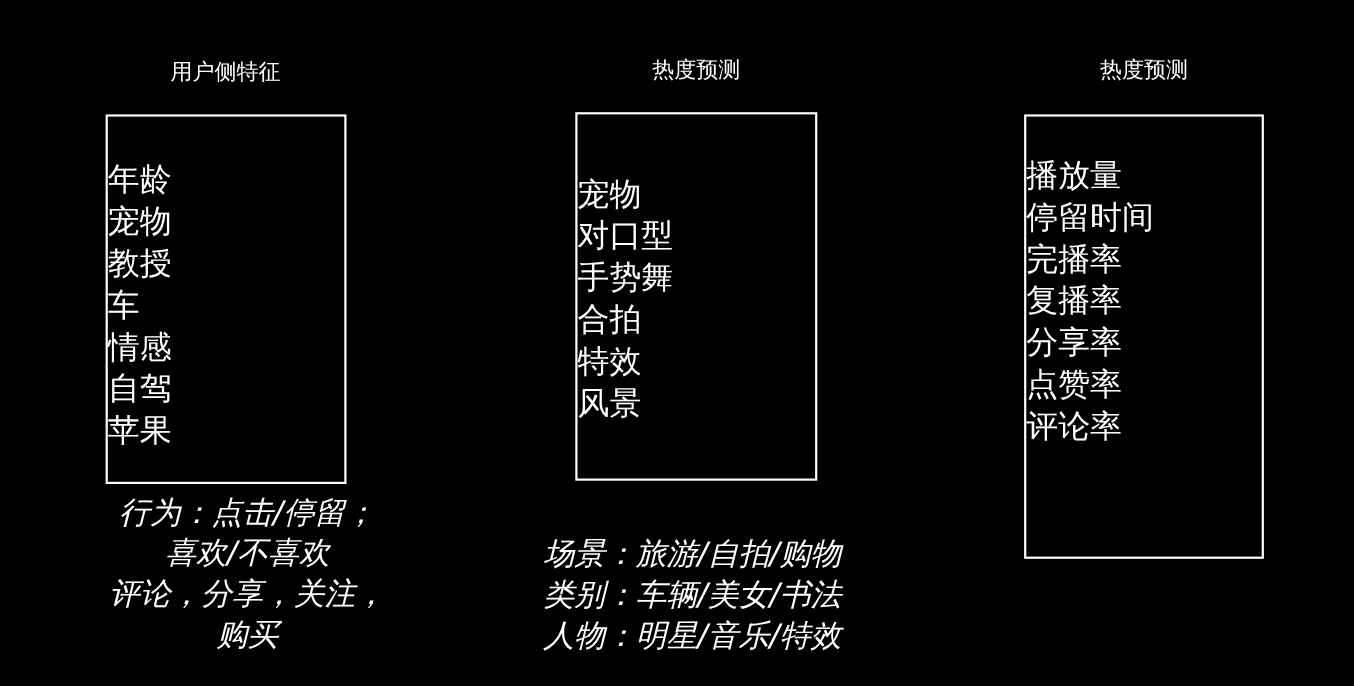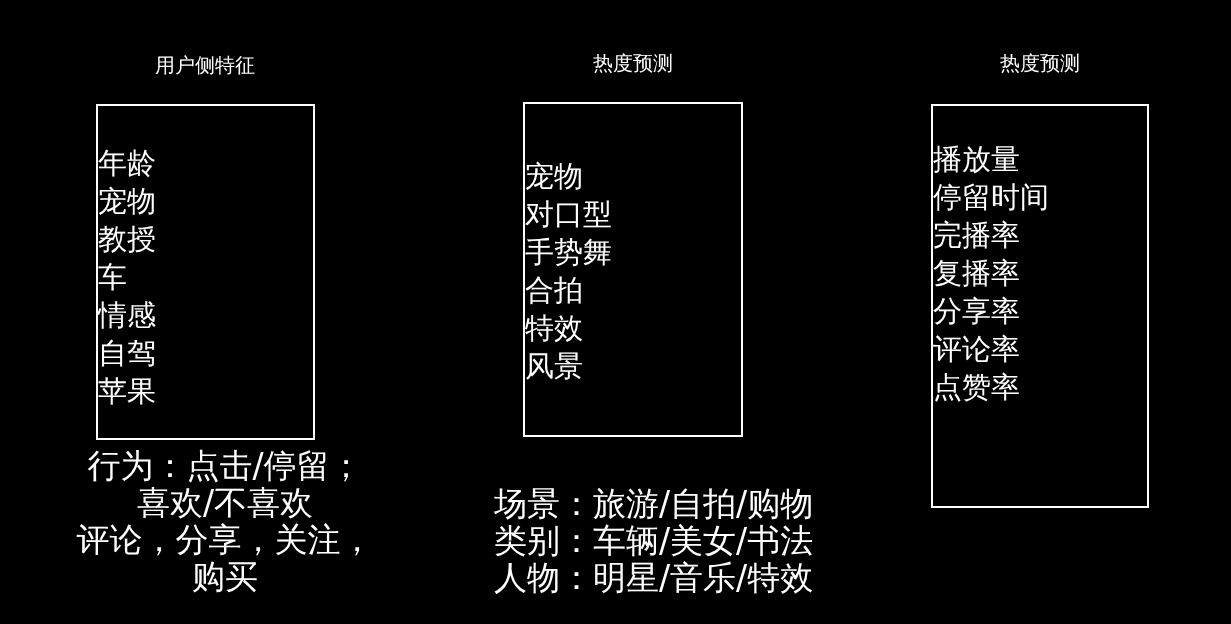--- a/index.html
+++ b/index.html
@@ -10,22 +10,22 @@
     .col-title {
       position: absolute; font-size: 20px; line-height: 36px;
       text-align: center; white-space: nowrap;
     }
     .box {
       position: absolute; border: 2px solid #fff; box-sizing: border-box;
       display: flex; flex-direction: column; 
     }
     .box-item { font-size: 29px; line-height: 38px; white-space: nowrap; }
     .below {
-      position: absolute; font-size: 33px; line-height: 37px;
-      text-align: center; white-space: nowrap;
+      position: absolute; font-size: 28px; line-height: 37px;
+      text-align: center; white-space: nowrap; font-style: italic;
     }
     .below-left { text-align: left; margin-top: 28px; }
   </style>
 </head>
 <body>
 
 <div class="col-title" style="left:96px; top:47px; width:218px;">用户侧特征</div>
 <div class="box" style="left:96px; top:104px; width:219px; height:336px; padding-top:138px; padding-top:38px;">
   <div class="box-item">年龄</div>
   <div class="box-item">宠物</div>
@@ -57,15 +57,15 @@
   <div>人物：明星/音乐/特效</div>
 </div>
 
 <div class="col-title" style="left:931px; top:45px; width:218px;">热度预测</div>
 <div class="box" style="left:931px; top:104px; width:218px; height:404px; padding-top:34px;">
   <div class="box-item">播放量</div>
   <div class="box-item">停留时间</div>
   <div class="box-item">完播率</div>
   <div class="box-item">复播率</div>
   <div class="box-item">分享率</div>
+  <div class="box-item">点赞率</div>
   <div class="box-item">评论率</div>
-  <div class="box-item">点赞率</div>
 </div>
 
 </body></html>

